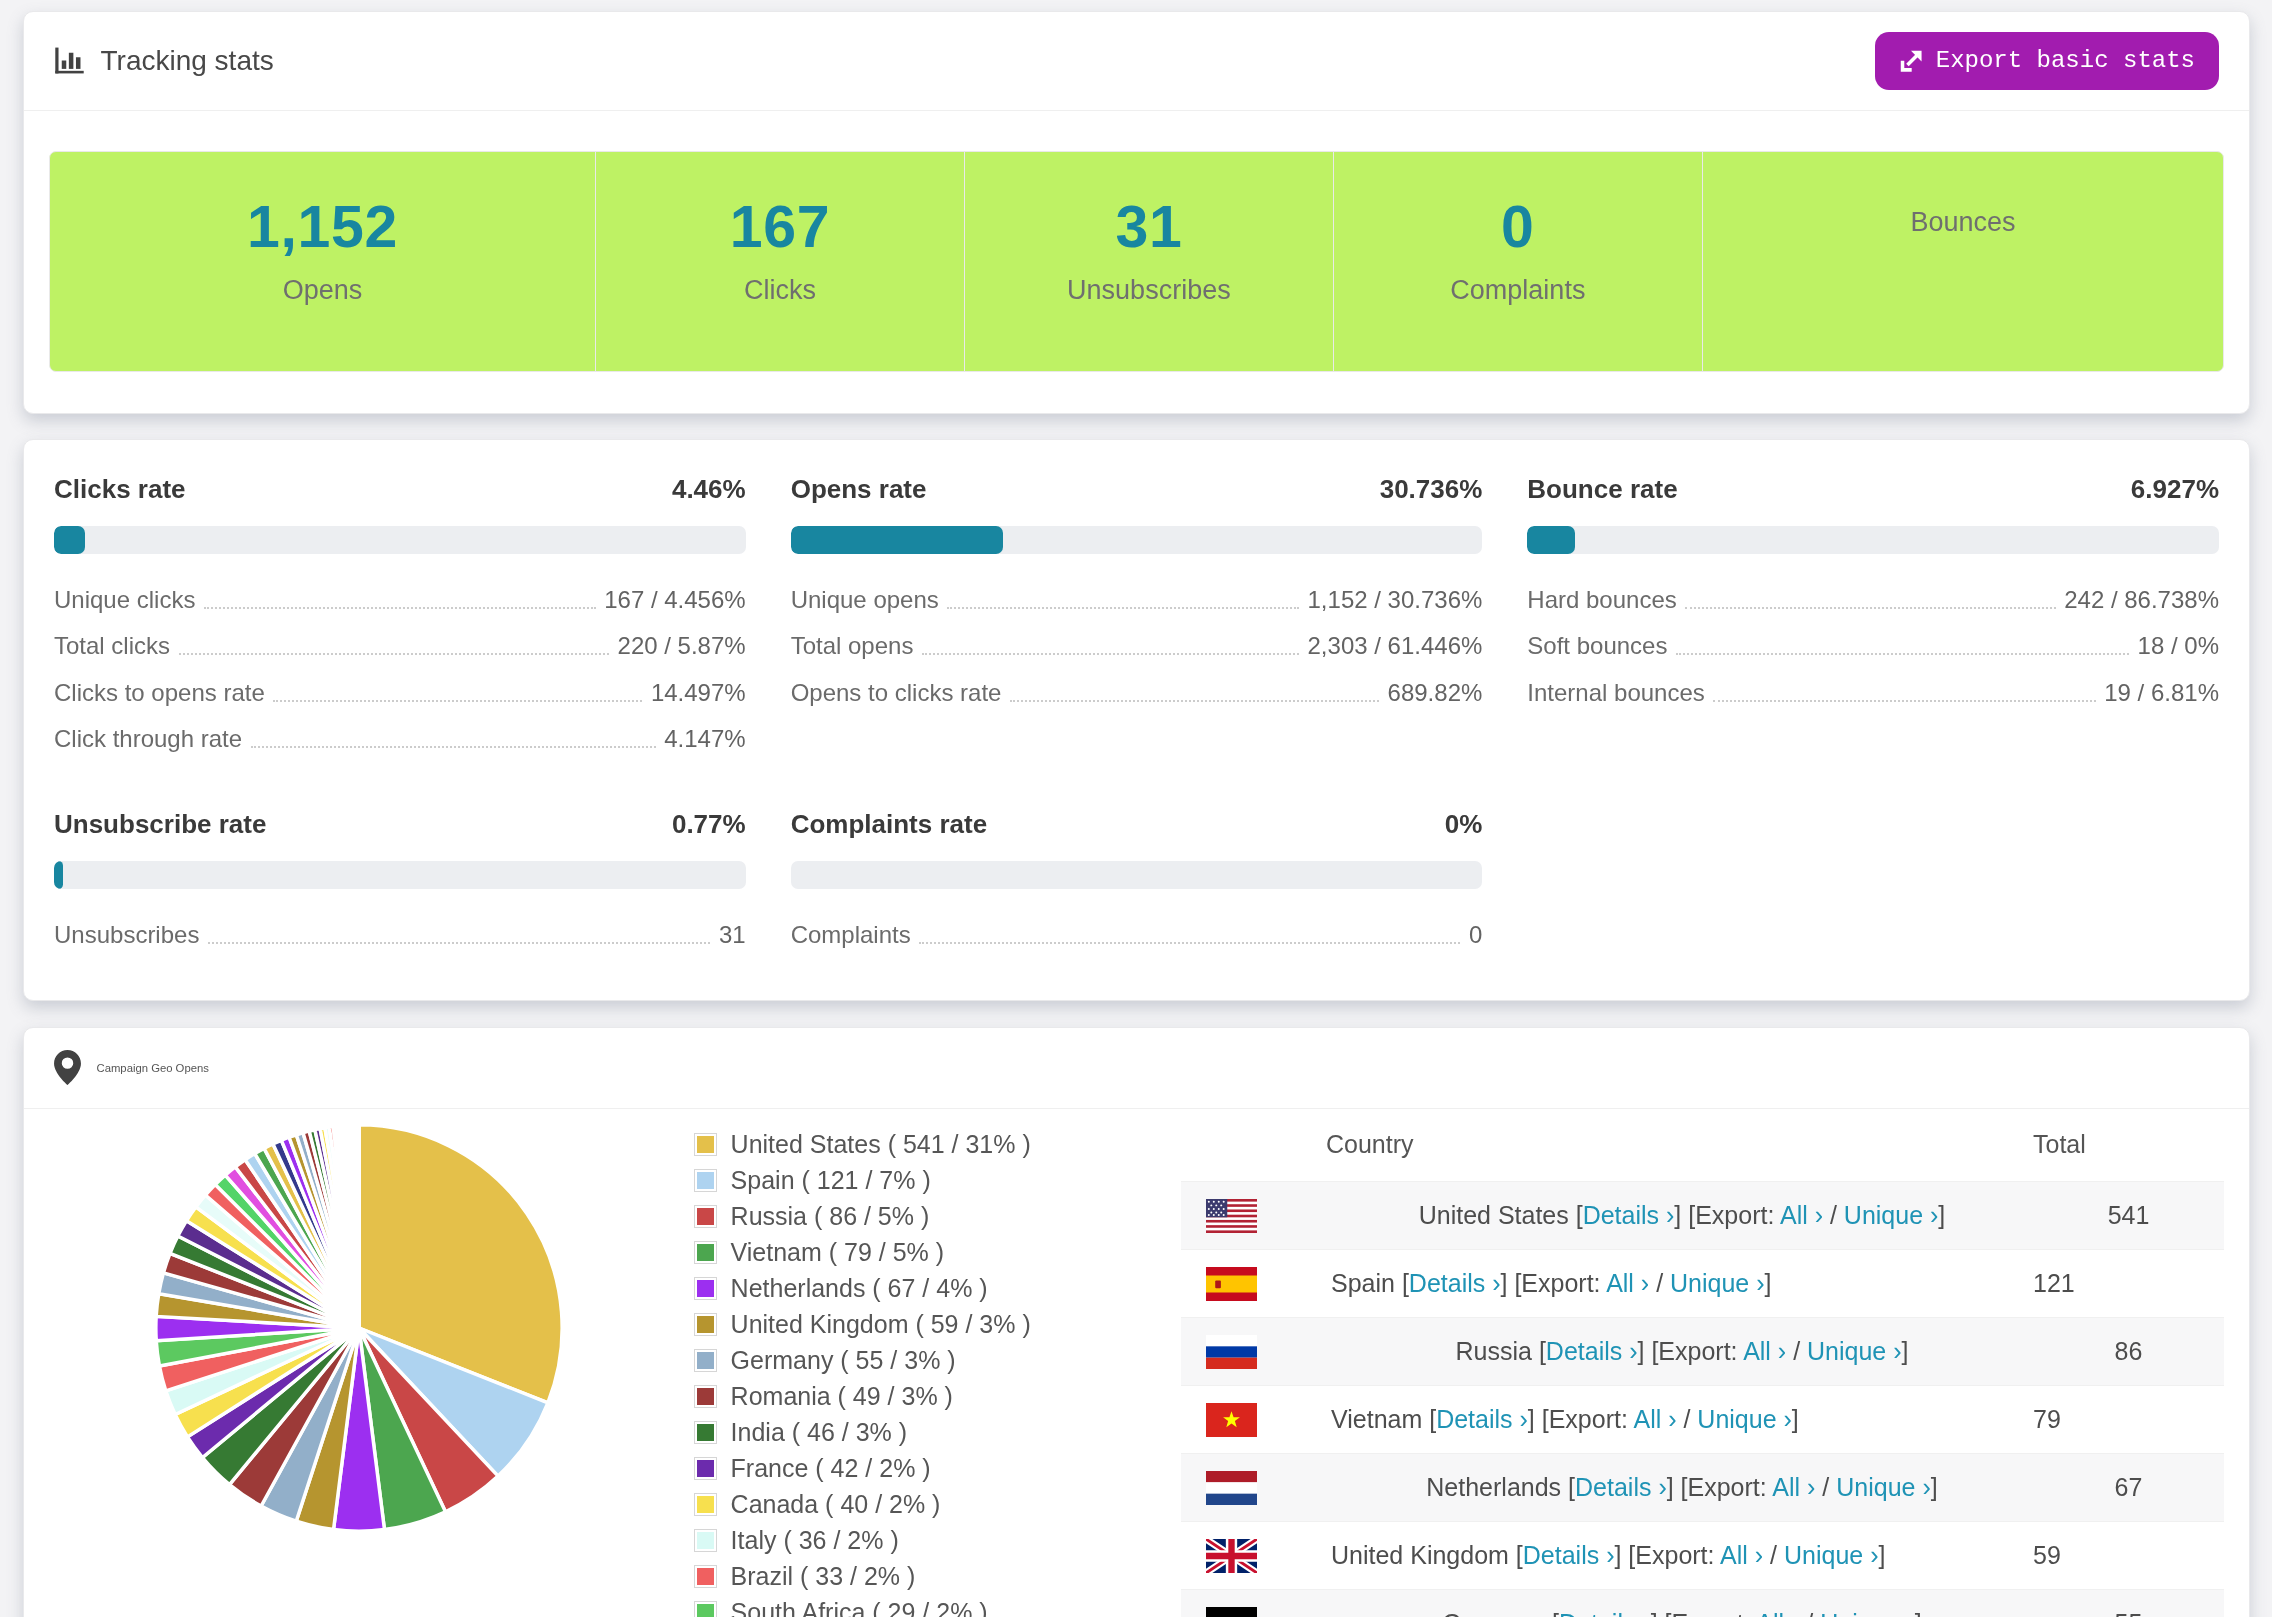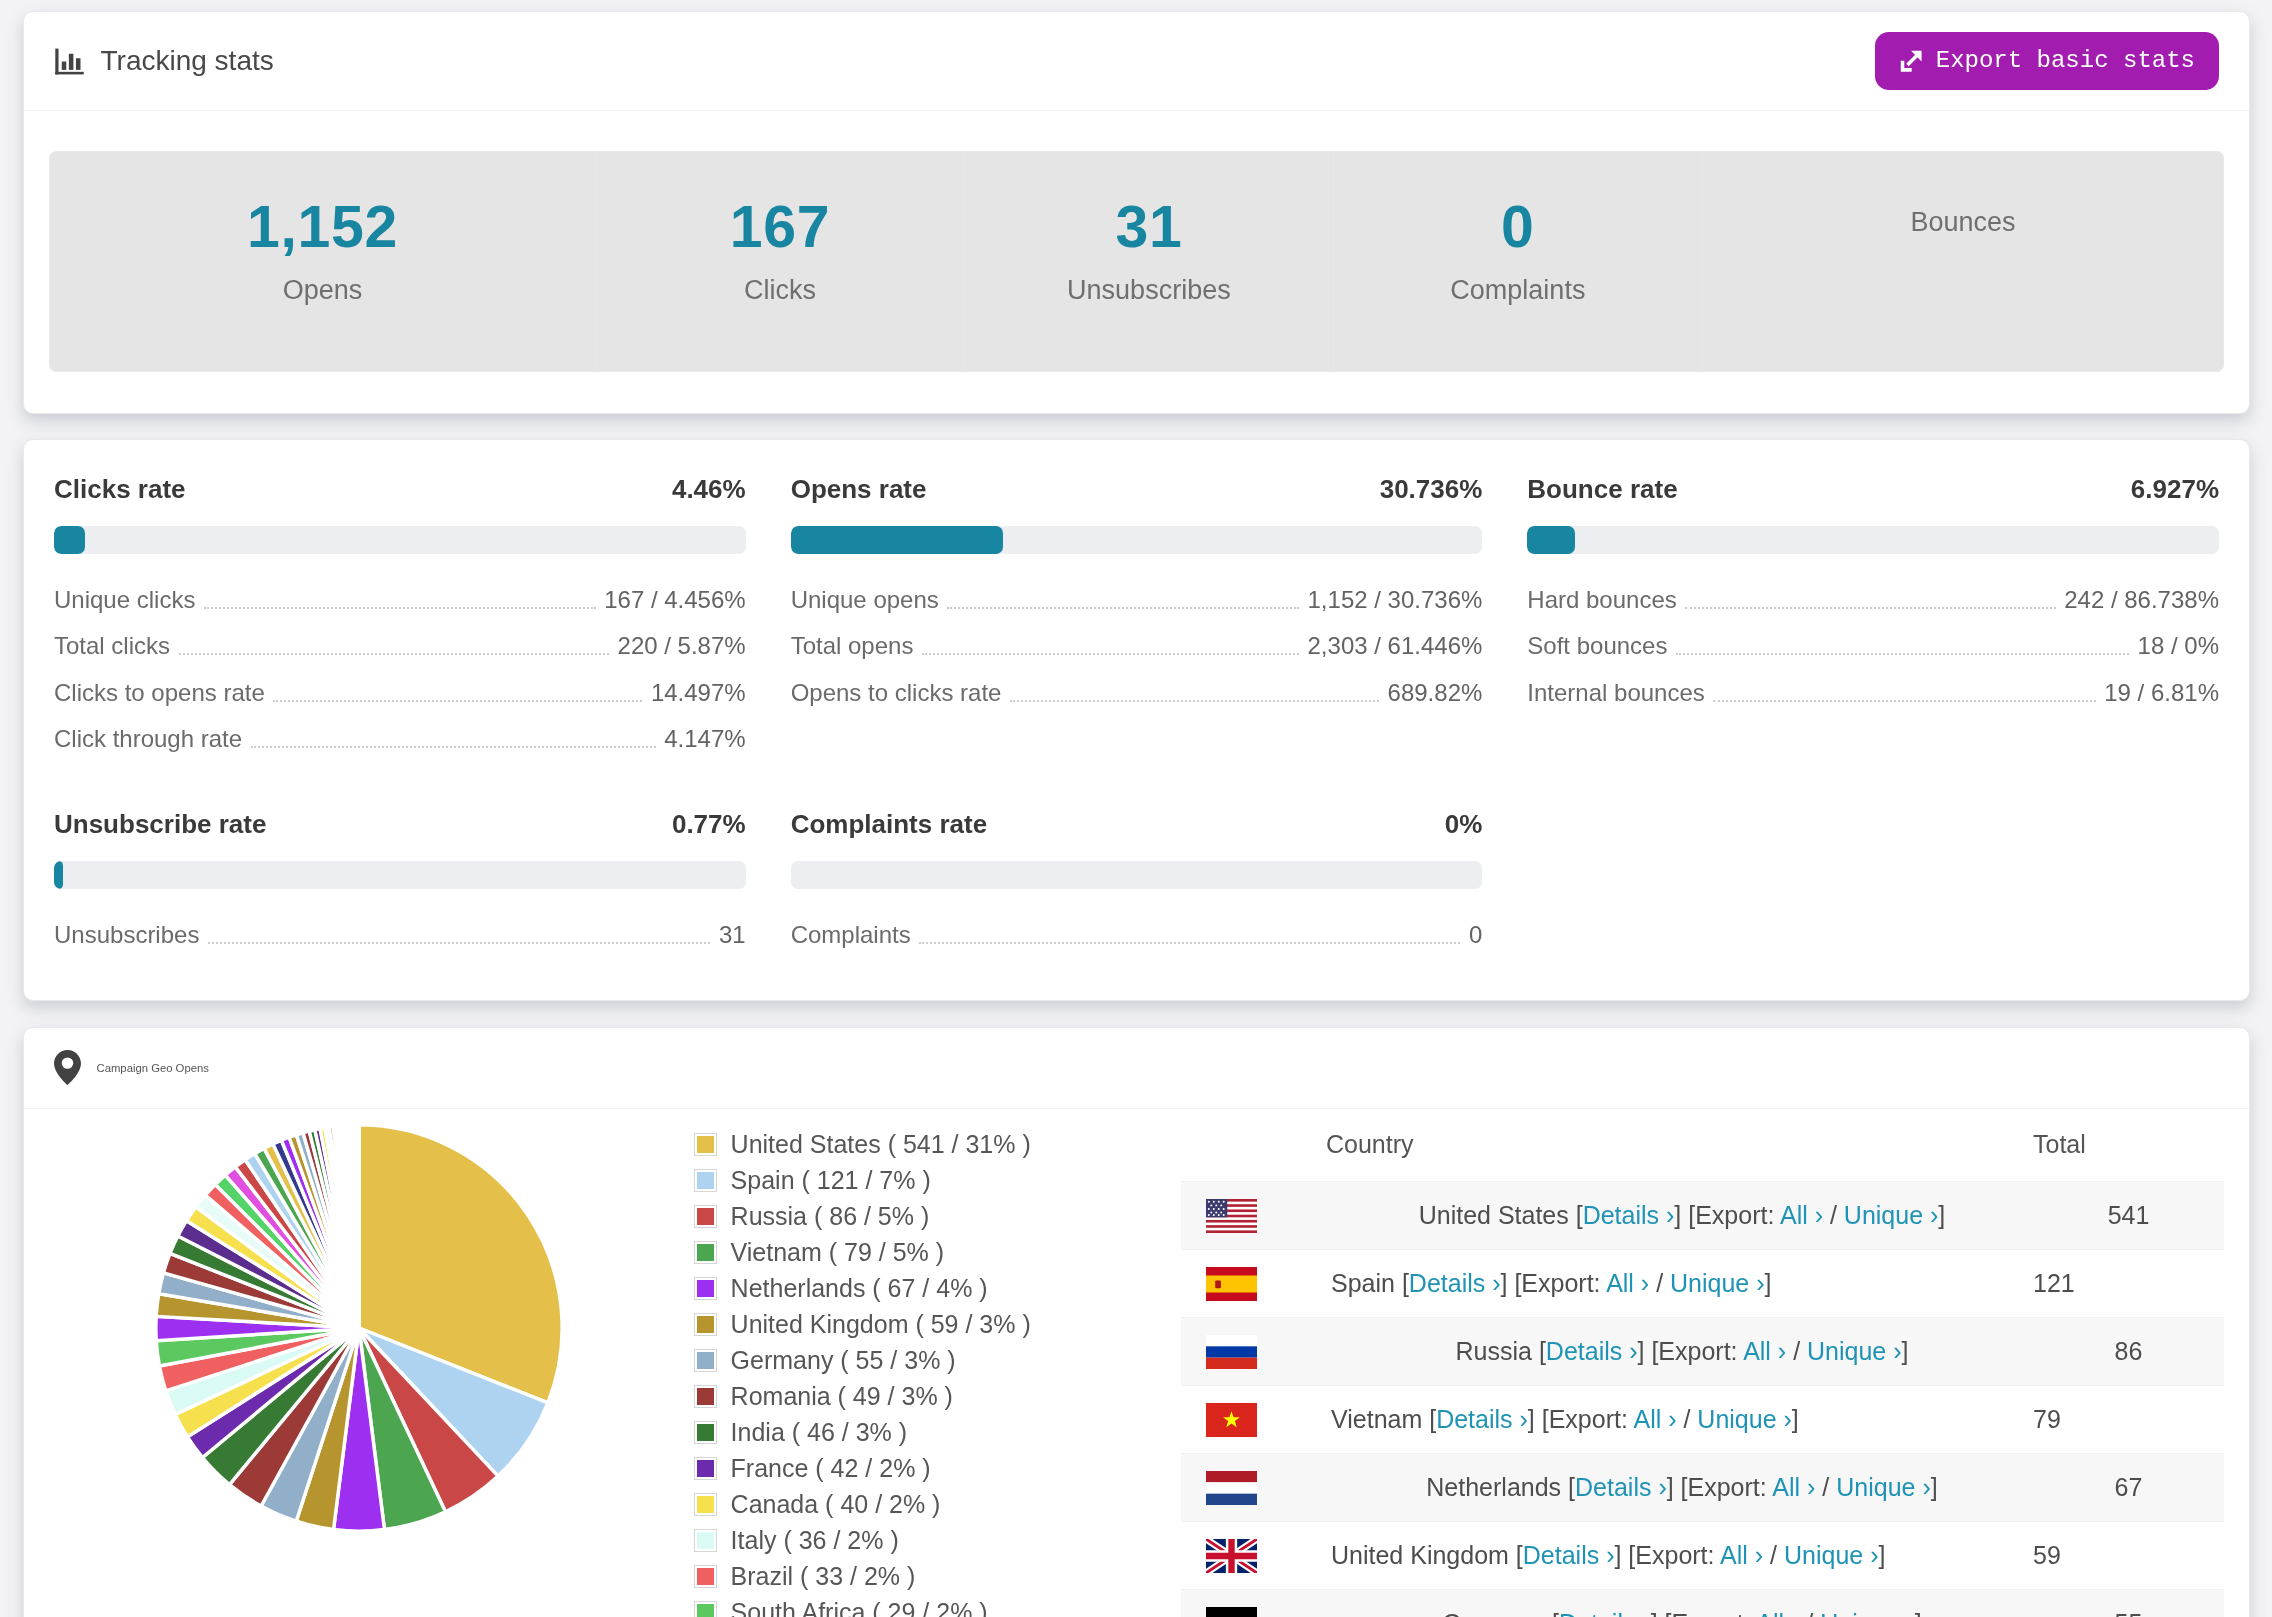--- a/index.html
+++ b/index.html
@@ -16,29 +16,29 @@
     border-radius:10px;
     margin:0 23px;
     box-shadow:0 7px 15.5px rgba(110,120,140,.30);
   }
   
   .card-tracking { margin-top:10.6px; padding-bottom:41px; }
   .card-head {
     display:flex; align-items:center; justify-content:space-between;
     padding:20px 30px; border-bottom:1.4px solid #efefef;
   }
-  .page-title { display:flex; align-items:flex-end; gap:15.5px; font-size:28px; color:#484848; }
+  .page-title { display:flex; align-items:flex-start; gap:15.5px; font-size:28px; color:#484848; }
   .export-btn {
     display:flex; align-items:center; gap:11.3px;
     background:#a21caf; color:#fff; border:none; border-radius:14px;
     font-family:Liberation Mono, monospace; font-size:24px; padding:15.5px 24px; cursor:pointer;
   }
   .stats-row {
     display:flex; margin:40px 25px 0;
-    border:1.4px solid #e9e9e9; border-radius:7px; background:#e5e5e5;
+    border:1.4px solid #e9e9e9; border-radius:7px; background:#bef264;
   }
   .stat-box { flex:1; text-align:center; padding:41px 7px 65px; }
   .stat-box + .stat-box { border-left:1.4px solid #e9e9e9; }
   .stat-box:nth-child(1){ flex:1.5; }
   .stat-box:nth-child(5){ flex:1.43; }
   .stat-value { font-size:59px; font-weight:700; color:#1886a0; letter-spacing:0.7px; }
   .stat-label { font-size:27px; color:#6f6f6f; margin-top:14px; }
   
   .card-rates { margin-top:25.4px; padding:34px 30px 51px; }
   .rates-grid {

